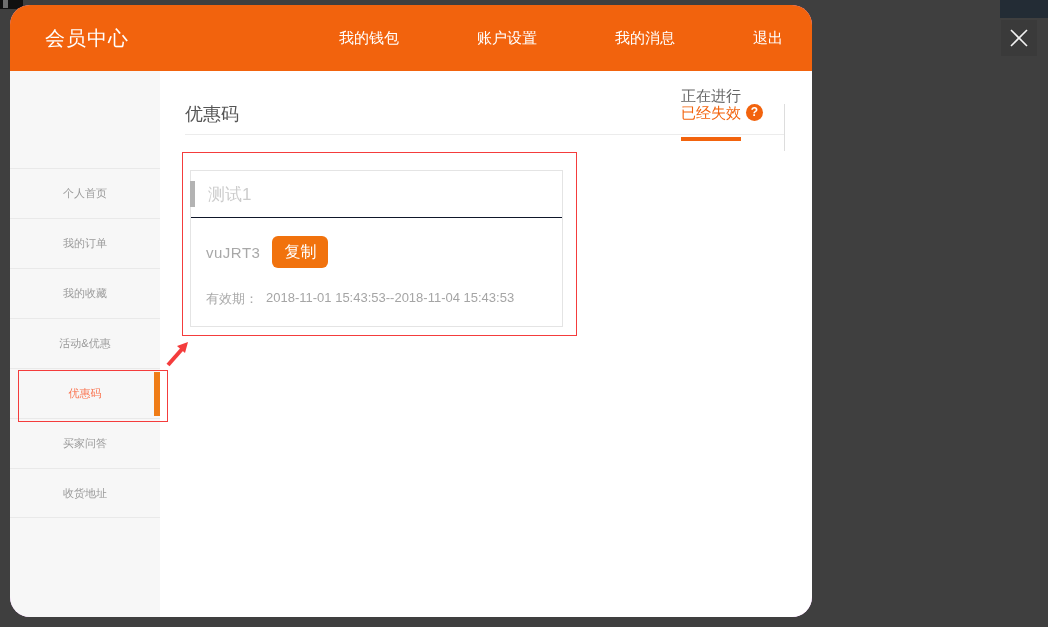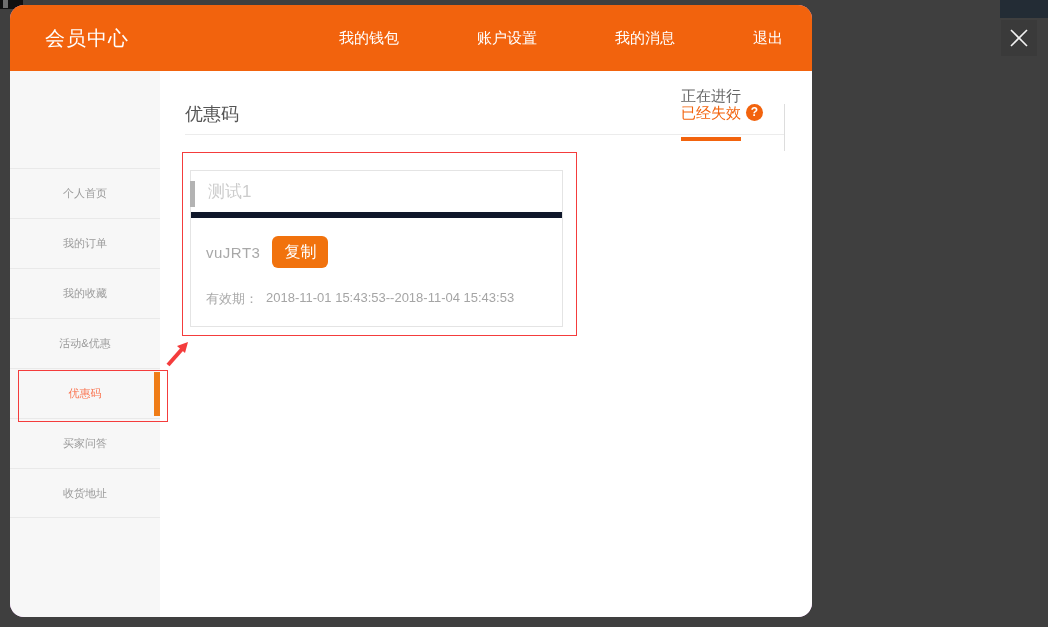--- a/index.html
+++ b/index.html
@@ -18,21 +18,21 @@
   
   .close-btn {
     position:absolute; left:1001px; top:20px; width:36px; height:36px;
     background:#3a3a3a; display:flex; align-items:center; justify-content:center;
     cursor:pointer;
   }
 
   
   .modal {
     position:absolute; left:10px; top:5px; width:802px; height:612px;
-    background:#f0abfc; border-radius:14px; overflow:hidden;
+    background:#f0abfc; border-radius:20px; overflow:hidden;
   }
   .modal-header {
     height:66px; background:#f2630d; display:flex; align-items:center;
     padding:0 29px 0 35px; color:#fff;
   }
   .modal-title { font-size:20px; letter-spacing:1px; }
   .header-nav { margin-left:auto; display:flex; align-items:center; gap:78px; }
   .header-nav .nav-item { font-size:15px; color:#fff; cursor:pointer; white-space:nowrap; }
 
   
@@ -66,21 +66,21 @@
     margin-left:5px; width:17px; height:17px; border-radius:50%;
     background:#f2630d; color:#fff; font-size:12px; font-weight:bold;
     line-height:17px; text-align:center; cursor:pointer;
   }
 
   
   .card {
     position:absolute; left:30px; top:99px; width:373px; height:157px;
     border:1px solid #e4e4e4; background:#fff;
   }
-  .card-head { position:relative; height:47px; border-bottom:6px solid #0f172a; display:flex; align-items:center; }
+  .card-head { position:relative; height:47px; border-bottom:1px solid #0f172a; display:flex; align-items:center; }
   .card-bar { position:absolute; left:-1px; top:10px; width:5px; height:26px; background:#b3b3b3; }
   .card-title { margin-left:17px; font-size:17px; color:#ccc; }
   .card-body { padding:0 0 0 15px; }
   .code-row { margin-top:18px; display:flex; align-items:center; }
   .coupon-code { font-size:15px; color:#a8a8a8; letter-spacing:0.5px; }
   .copy-btn {
     margin-left:12px; height:32px; padding:4px 12px; border:none; border-radius:6px;
     background:#f1720d; color:#fff; font-size:16px; cursor:pointer;
     font-family:Liberation Sans, sans-serif;
   }

